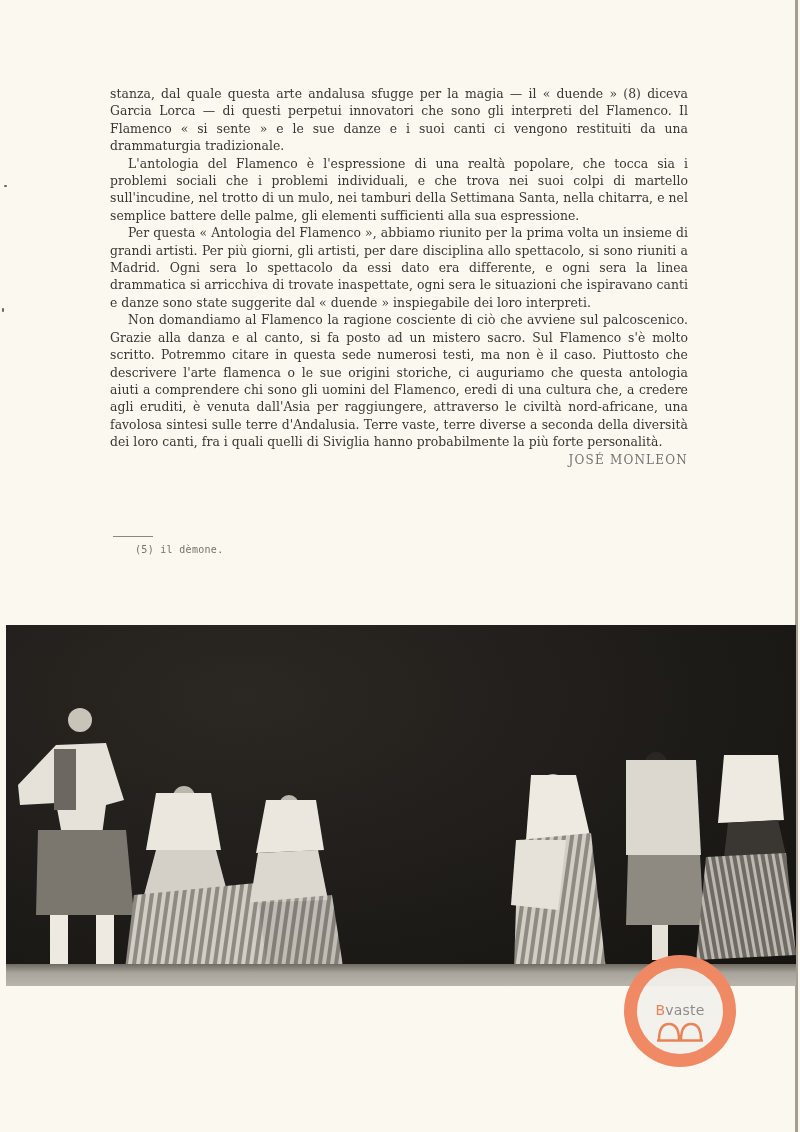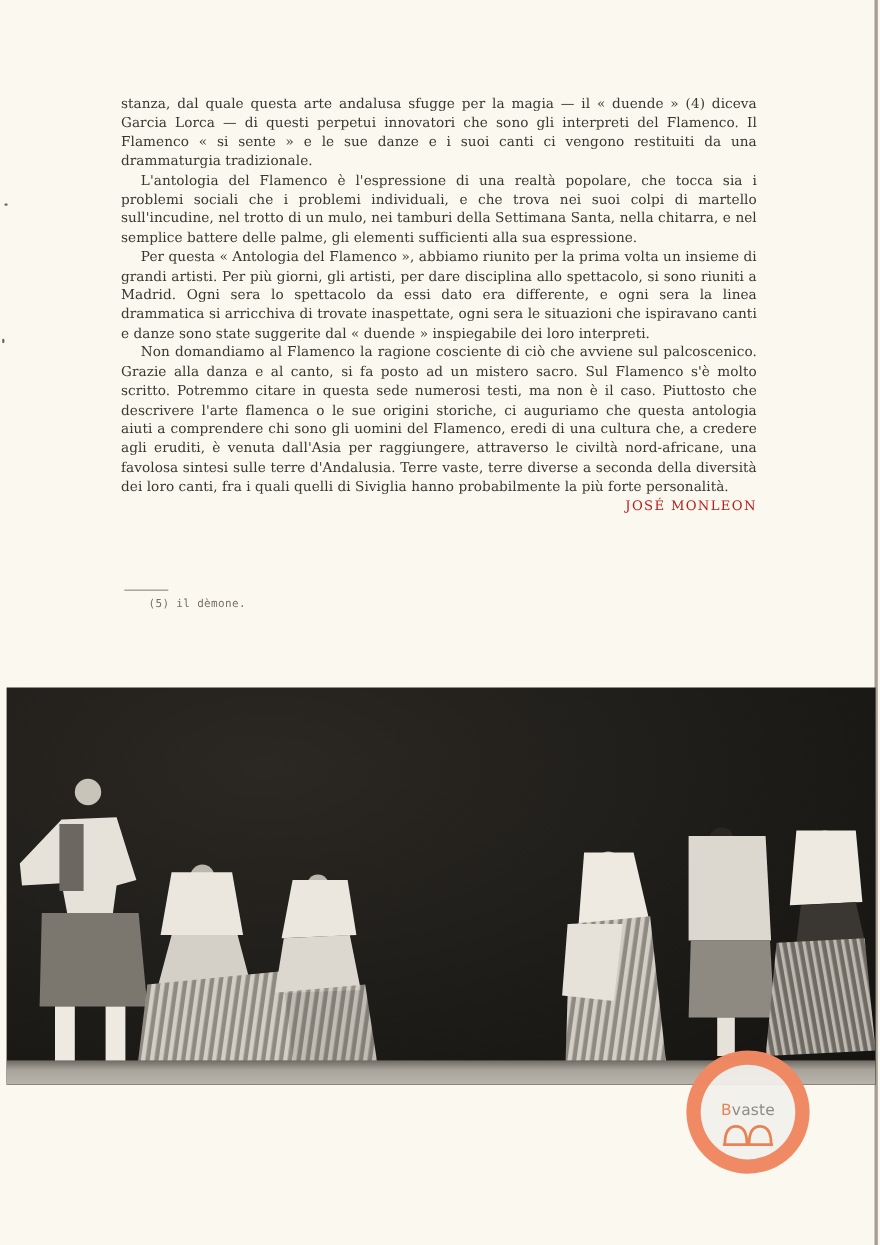--- a/index.html
+++ b/index.html
@@ -16,21 +16,21 @@
     .speck { position: absolute; background: #6b655c; border-radius: 1px; }
     .article {
       position: absolute; left: 110px; top: 85px; width: 578px;
       font-size: 12.4px; line-height: 17.4px; letter-spacing: 0.05px;
       text-align: justify; color: #3b3632;
     }
     .article p { margin: 0; text-indent: 0; }
     .article p.indent { text-indent: 18px; }
     .signature {
       text-align: right; font-size: 12px; letter-spacing: 1.2px; margin-top: 1px;
-      color: #b91c1c;
+      color: #737373;
     }
     .footnote-rule {
       position: absolute; left: 113px; top: 536px; width: 40px; height: 1px;
       background: #8d877e;
     }
     .footnote {
       position: absolute; left: 135px; top: 544px;
       font-family: "DejaVu Sans Mono", "Liberation Mono", monospace;
       font-size: 10px; color: #77716a; letter-spacing: 0.3px;
     }
@@ -59,21 +59,21 @@
     .stamp-icon { position: absolute; left: 20px; top: 52px; width: 46px; height: 22px; }
   </style>
 </head>
 <body>
 
 <div class="page-edge"></div>
 <div class="speck" style="left:4px;top:185px;width:3px;height:2px;"></div>
 <div class="speck" style="left:2px;top:308px;width:2px;height:4px;"></div>
 
 <div class="article">
-  <p>stanza, dal quale questa arte andalusa sfugge per la magia — il « duende » (4) diceva Garcia Lorca — di questi perpetui innovatori che sono gli interpreti del Flamenco. Il Flamenco « si sente » e le sue danze e i suoi canti ci vengono restituiti da una drammaturgia tradizionale.</p>
+  <p>stanza, dal quale questa arte andalusa sfugge per la magia — il « duende » (8) diceva Garcia Lorca — di questi perpetui innovatori che sono gli interpreti del Flamenco. Il Flamenco « si sente » e le sue danze e i suoi canti ci vengono restituiti da una drammaturgia tradizionale.</p>
   <p class="indent">L'antologia del Flamenco è l'espressione di una realtà popolare, che tocca sia i problemi sociali che i problemi individuali, e che trova nei suoi colpi di martello sull'incudine, nel trotto di un mulo, nei tamburi della Settimana Santa, nella chitarra, e nel semplice battere delle palme, gli elementi sufficienti alla sua espressione.</p>
   <p class="indent">Per questa « Antologia del Flamenco », abbiamo riunito per la prima volta un insieme di grandi artisti. Per più giorni, gli artisti, per dare disciplina allo spettacolo, si sono riuniti a Madrid. Ogni sera lo spettacolo da essi dato era differente, e ogni sera la linea drammatica si arricchiva di trovate inaspettate, ogni sera le situazioni che ispiravano canti e danze sono state suggerite dal « duende » inspiegabile dei loro interpreti.</p>
   <p class="indent">Non domandiamo al Flamenco la ragione cosciente di ciò che avviene sul palcoscenico. Grazie alla danza e al canto, si fa posto ad un mistero sacro. Sul Flamenco s'è molto scritto. Potremmo citare in questa sede numerosi testi, ma non è il caso. Piuttosto che descrivere l'arte flamenca o le sue origini storiche, ci auguriamo che questa antologia aiuti a comprendere chi sono gli uomini del Flamenco, eredi di una cultura che, a credere agli eruditi, è venuta dall'Asia per raggiungere, attraverso le civiltà nord-africane, una favolosa sintesi sulle terre d'Andalusia. Terre vaste, terre diverse a seconda della diversità dei loro canti, fra i quali quelli di Siviglia hanno probabilmente la più forte personalità.</p>
   <div class="signature">JOSÉ MONLEON</div>
 </div>
 
 <div class="footnote-rule"></div>
 <div class="footnote">(5) il dèmone.</div>
 
 <div class="photo" title="Black-and-white stage photograph of seven folk dancers in traditional costume: a man in vest and breeches, women in white head shawls and striped skirts">

